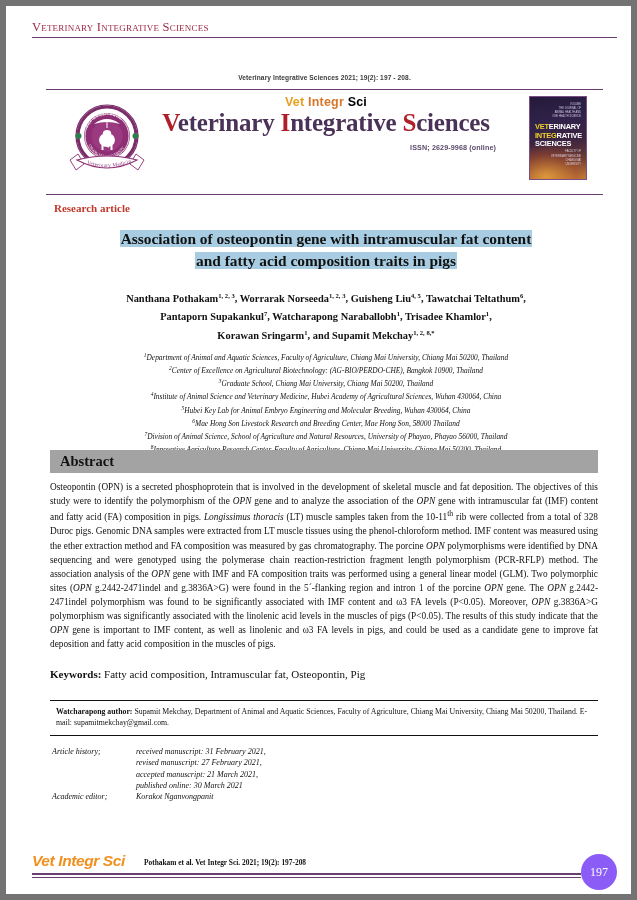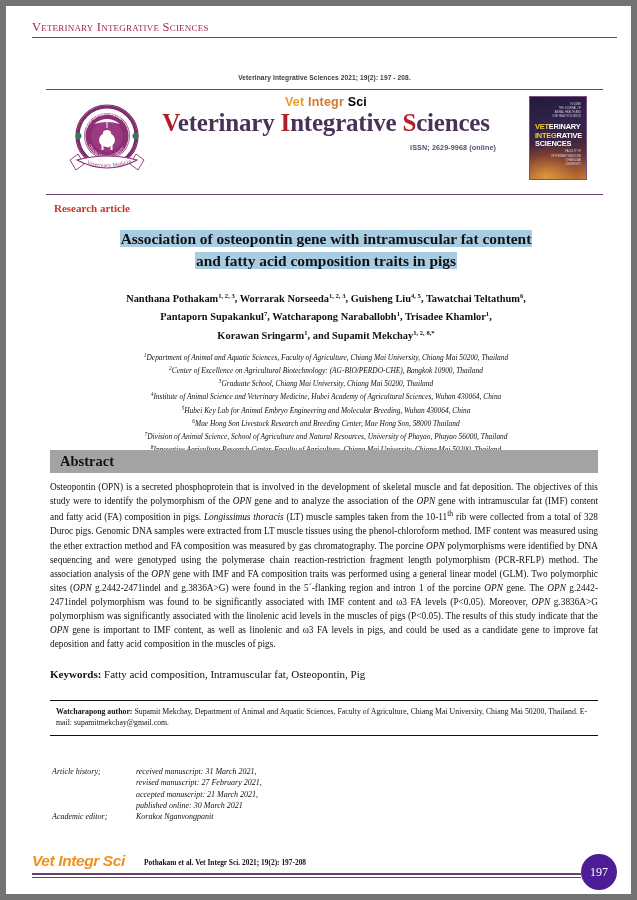--- a/index.html
+++ b/index.html
@@ -287,21 +287,21 @@
     font-size: 7.8px;
     line-height: 1.45;
     color: #111;
   }
   .corr b { font-weight: bold; }
 
   
   .history {
     position: absolute;
     left: 46px;
-    top: 760px;
+    top: 740px;
     width: 400px;
     font-family: "Liberation Serif", serif;
     font-style: italic;
     font-size: 8px;
     line-height: 1.42;
     color: #111;
   }
   .history table { border-collapse: collapse; }
   .history td { vertical-align: top; padding: 0; }
   .history td.lbl { width: 84px; }
@@ -350,21 +350,21 @@
     height: 1.2px;
     background: #6b3f72;
   }
   .page-badge {
     position: absolute;
     right: 0;
     top: 2px;
     width: 36px;
     height: 36px;
     border-radius: 50%;
-    background: #4c1d95;
+    background: #8b5cf6;
     color: #ffffff;
     font-family: "Liberation Serif", serif;
     font-size: 12px;
     display: flex;
     align-items: center;
     justify-content: center;
   }
 </style>
 </head>
 <body>
@@ -483,21 +483,21 @@
 
   <div class="keywords"><b>Keywords:</b><span>  Fatty acid composition, Intramuscular fat, Osteopontin, Pig</span></div>
 
   <div class="corr"><b>Watcharapong author:</b><span>  Supamit Mekchay, Department of Animal and Aquatic Sciences, Faculty of Agriculture, Chiang Mai University, Chiang Mai 50200, Thailand. E-mail: supamitmekchay@gmail.com.</span></div>
 
   <div class="history">
     <table>
       <tbody>
           <tr>
         <td class="lbl">Article history;</td>
-        <td>received manuscript: 31 March 2021,</td>
+        <td>received manuscript: 31 February 2021,</td>
       </tr>
       <tr>
         <td class="lbl"></td>
         <td>revised manuscript: 27 February 2021,</td>
       </tr>
       <tr>
         <td class="lbl"></td>
         <td>accepted manuscript:  21 March 2021,</td>
       </tr>
       <tr>

